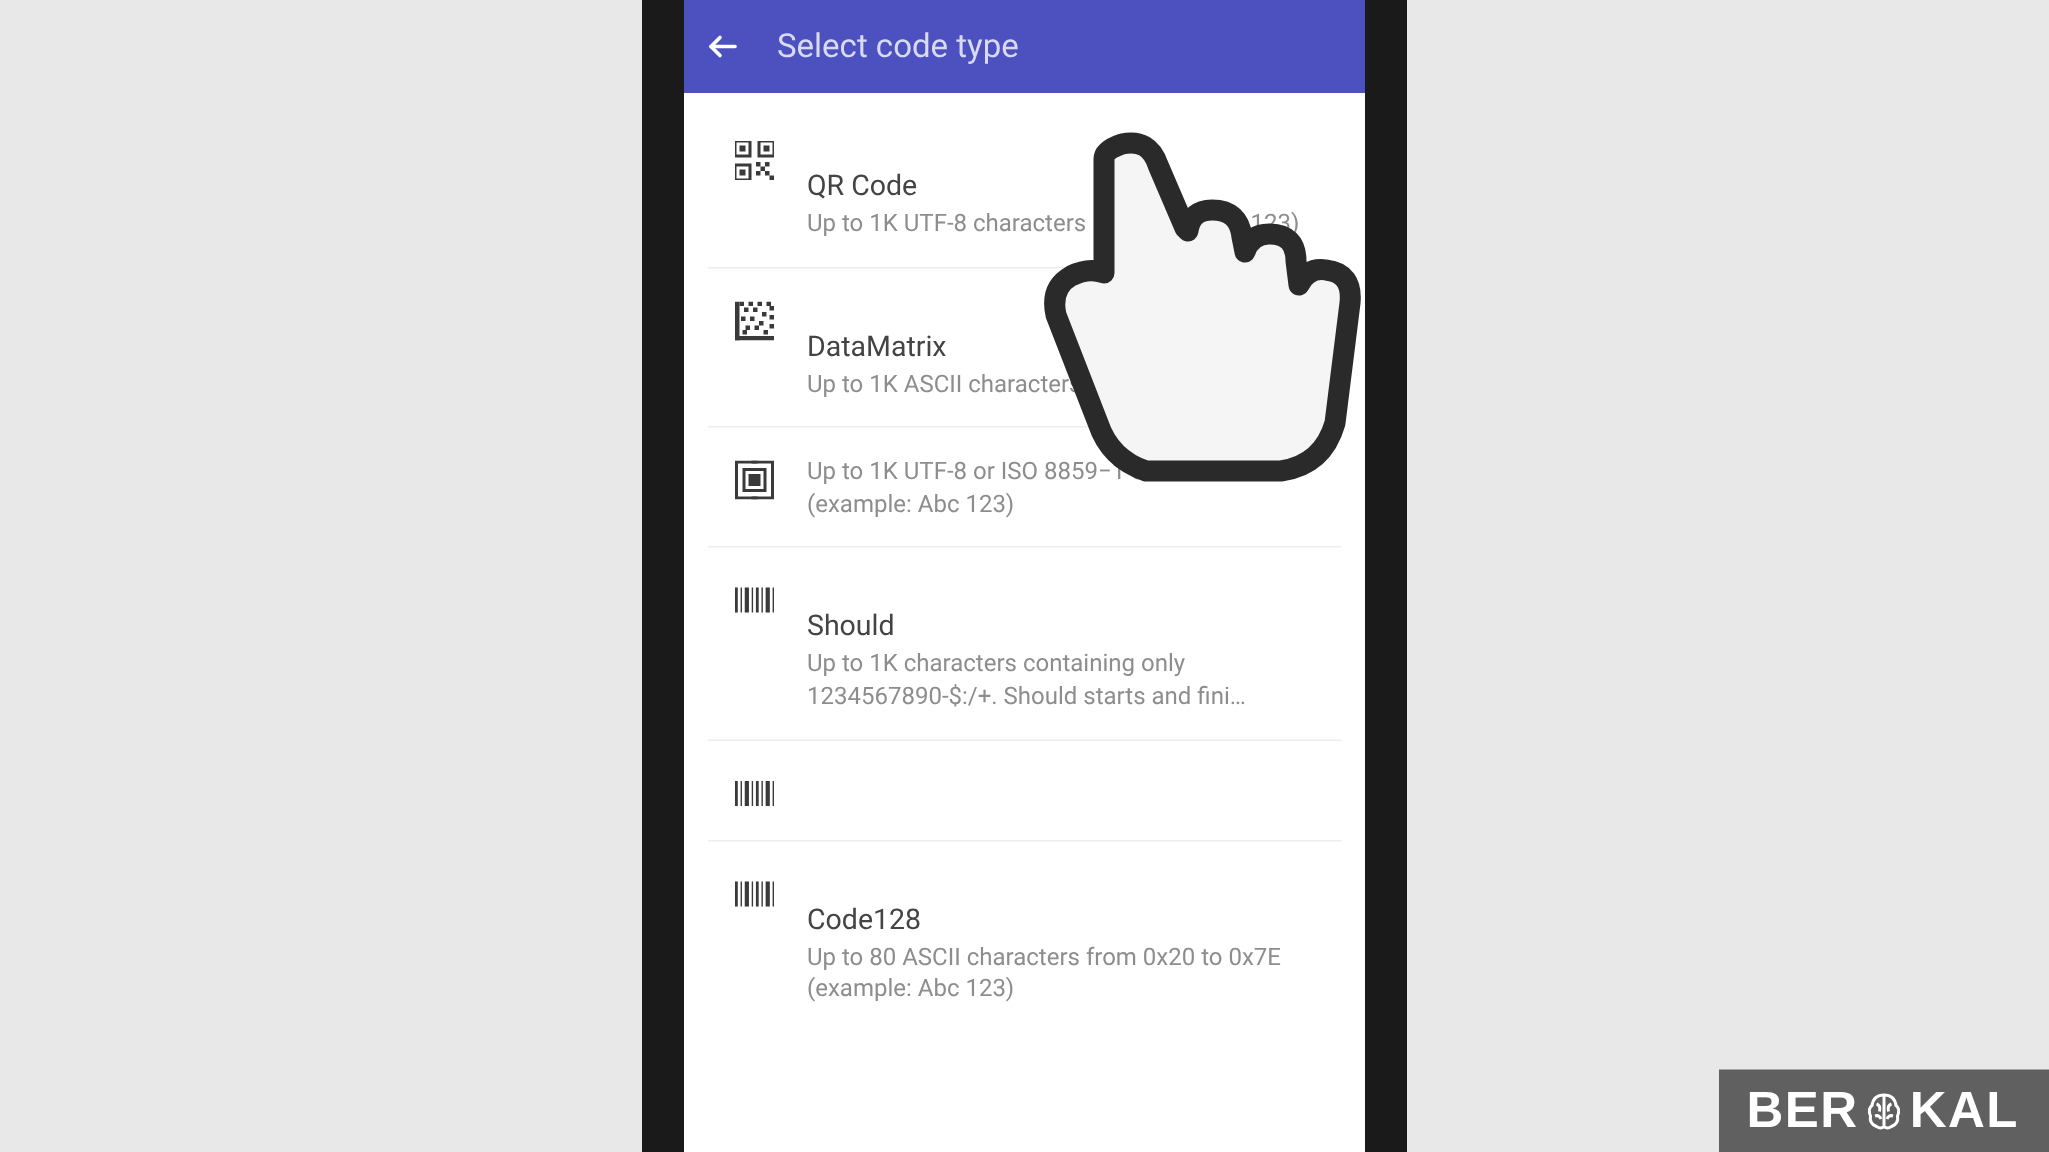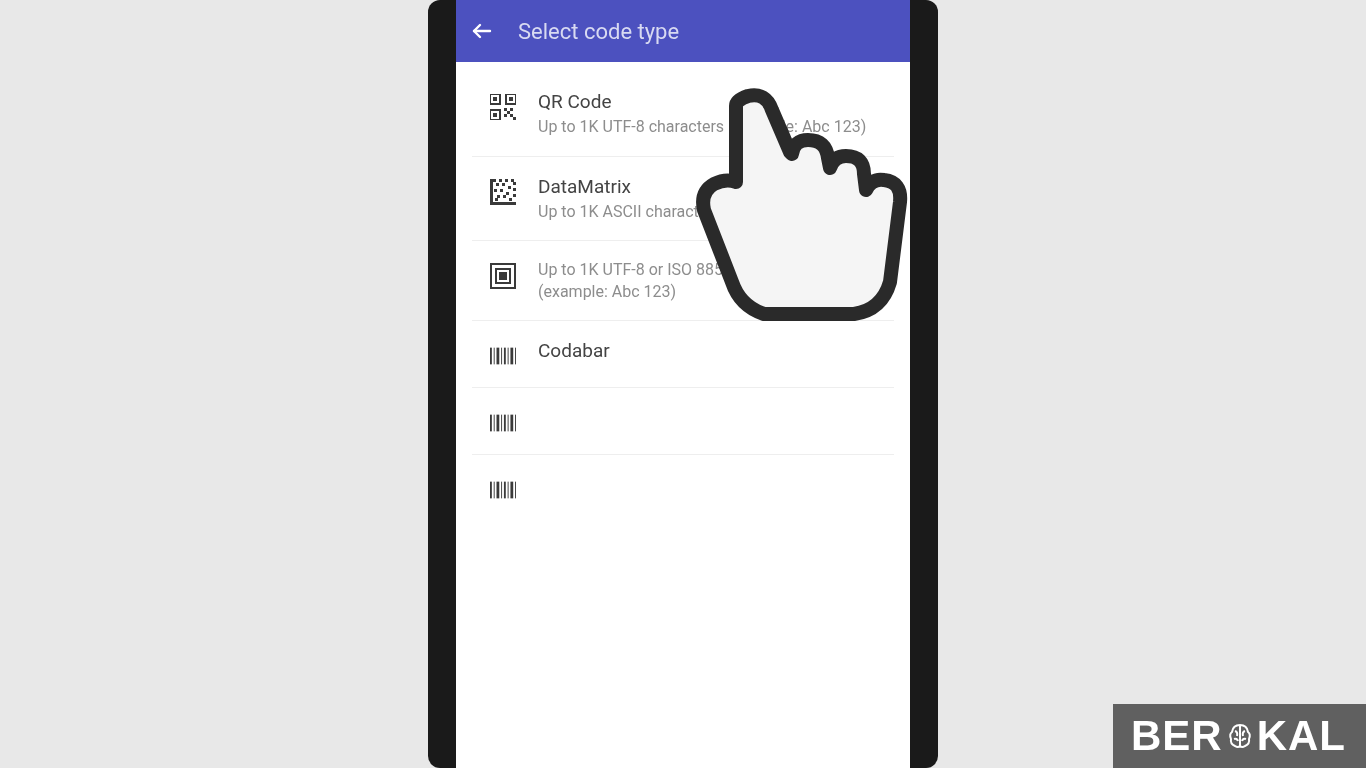--- a/index.html
+++ b/index.html
@@ -12,21 +12,20 @@
     overflow: hidden;
   }
   .phone-frame {
     position: absolute;
     left: 428px;
     top: 0;
     width: 510px;
     height: 768px;
     background: #1a1a1a;
     padding: 0 28px;
-    border-radius: 12px;
   }
   .screen {
     width: 100%;
     height: 100%;
     background: #fff;
     display: flex;
     flex-direction: column;
   }
   .app-bar {
     background: #4c51bf;
@@ -75,20 +74,21 @@
     align-items: center;
     justify-content: center;
     color: #3a3a3a;
   }
   .item-text { flex: 1; min-width: 0; }
   .item-title {
     color: #444;
     font-size: 19px;
     font-weight: 400;
     margin-bottom: 3px;
+    margin-top: 22px;
   }
   .item-desc {
     color: #8d8d8d;
     font-size: 16px;
     line-height: 1.35;
     word-wrap: break-word;
   }
   .pointer-hand {
     position: absolute;
     left: 664px;
@@ -97,21 +97,21 @@
     height: 260px;
     pointer-events: none;
     z-index: 50;
   }
   .watermark {
     position: absolute;
     right: 0;
     bottom: 0;
     background: #606060;
     color: #fff;
-    font-size: 42px;
+    font-size: 34px;
     font-weight: 600;
     letter-spacing: 1px;
     padding: 8px 20px 8px 18px;
     display: flex;
     align-items: center;
     gap: 2px;
     font-family: Arial, sans-serif;
   }
   .brain-glyph {
     display: inline-flex;
@@ -223,21 +223,22 @@
                 <rect x="7" y="0" width="3" height="18"></rect>
                 <rect x="12" y="0" width="1" height="18"></rect>
                 <rect x="15" y="0" width="2" height="18"></rect>
                 <rect x="19" y="0" width="1" height="18"></rect>
                 <rect x="22" y="0" width="3" height="18"></rect>
                 <rect x="27" y="0" width="1" height="18"></rect>
               </g>
             </svg>
         </div>
         <div class="item-text">
-          <div class="item-title">Codabar</div>
+          <div class="item-title">Should</div>
+          <div class="item-desc">Up to 1K characters containing only 1234567890-$:/+. Should starts and fini…</div>
         </div>
       </div>
 
       <div class="item">
         <div class="icon-holder">
           <svg width="28" height="18" viewBox="0 0 28 18">
               <g fill="#3a3a3a">
                 <rect x="0" y="0" width="2" height="18"></rect>
                 <rect x="4" y="0" width="1" height="18"></rect>
                 <rect x="7" y="0" width="3" height="18"></rect>
@@ -260,20 +261,24 @@
                 <rect x="0" y="0" width="2" height="18"></rect>
                 <rect x="4" y="0" width="1" height="18"></rect>
                 <rect x="7" y="0" width="3" height="18"></rect>
                 <rect x="12" y="0" width="1" height="18"></rect>
                 <rect x="15" y="0" width="2" height="18"></rect>
                 <rect x="19" y="0" width="1" height="18"></rect>
                 <rect x="22" y="0" width="3" height="18"></rect>
                 <rect x="27" y="0" width="1" height="18"></rect>
               </g>
             </svg>
+        </div>
+        <div class="item-text">
+          <div class="item-title">Code128</div>
+          <div class="item-desc">Up to 80 ASCII characters from 0x20 to 0x7E (example: Abc 123)</div>
         </div>
       </div>
 
     </div>
   </div>
 </div>
 
 <div class="pointer-hand">
   <svg width="260" height="260" viewBox="0 0 260 260">
     <g>

